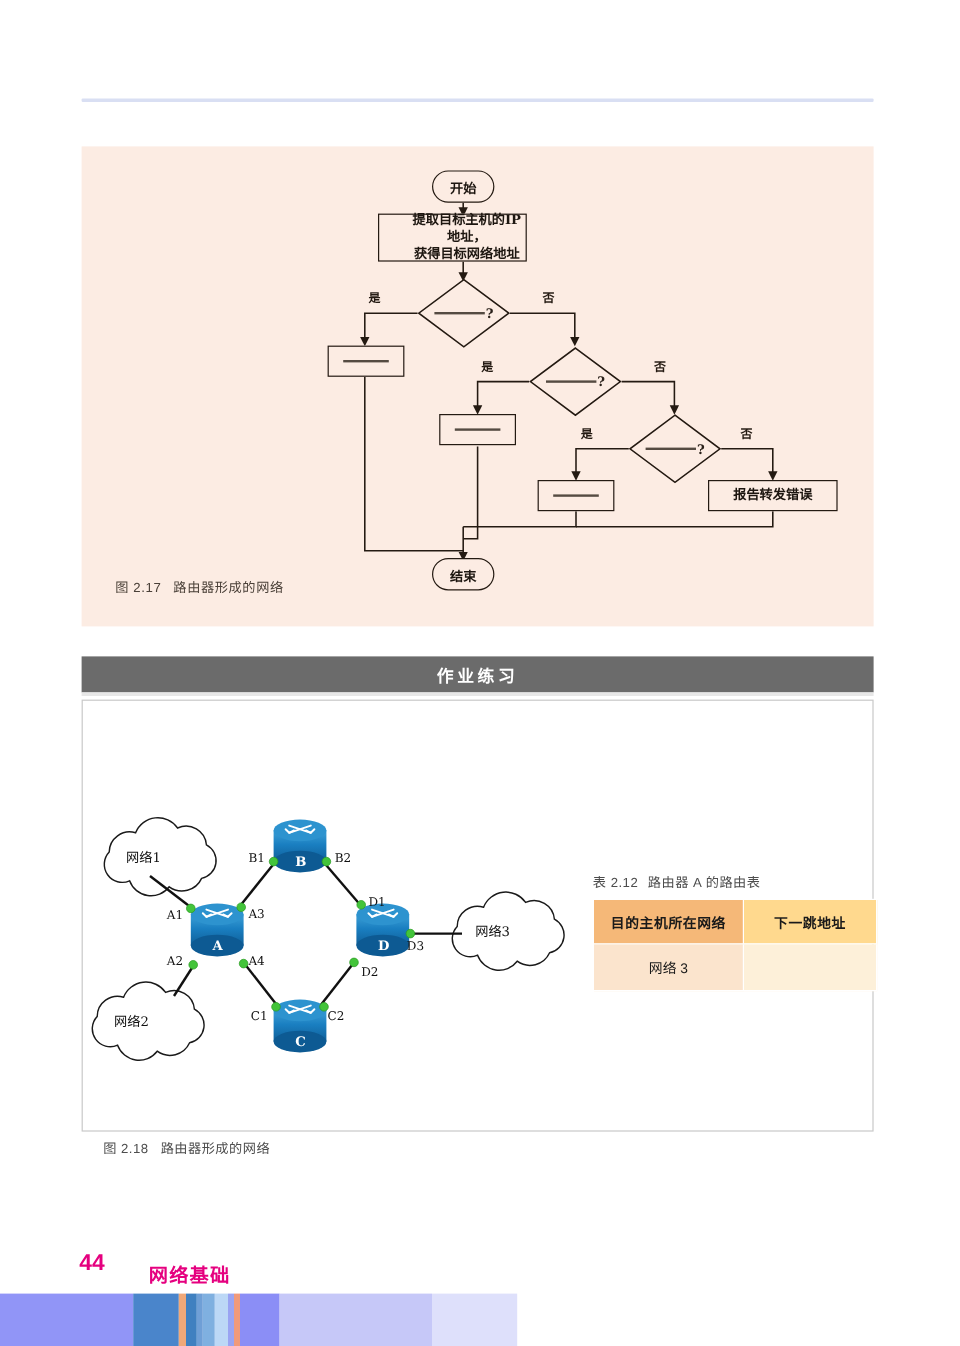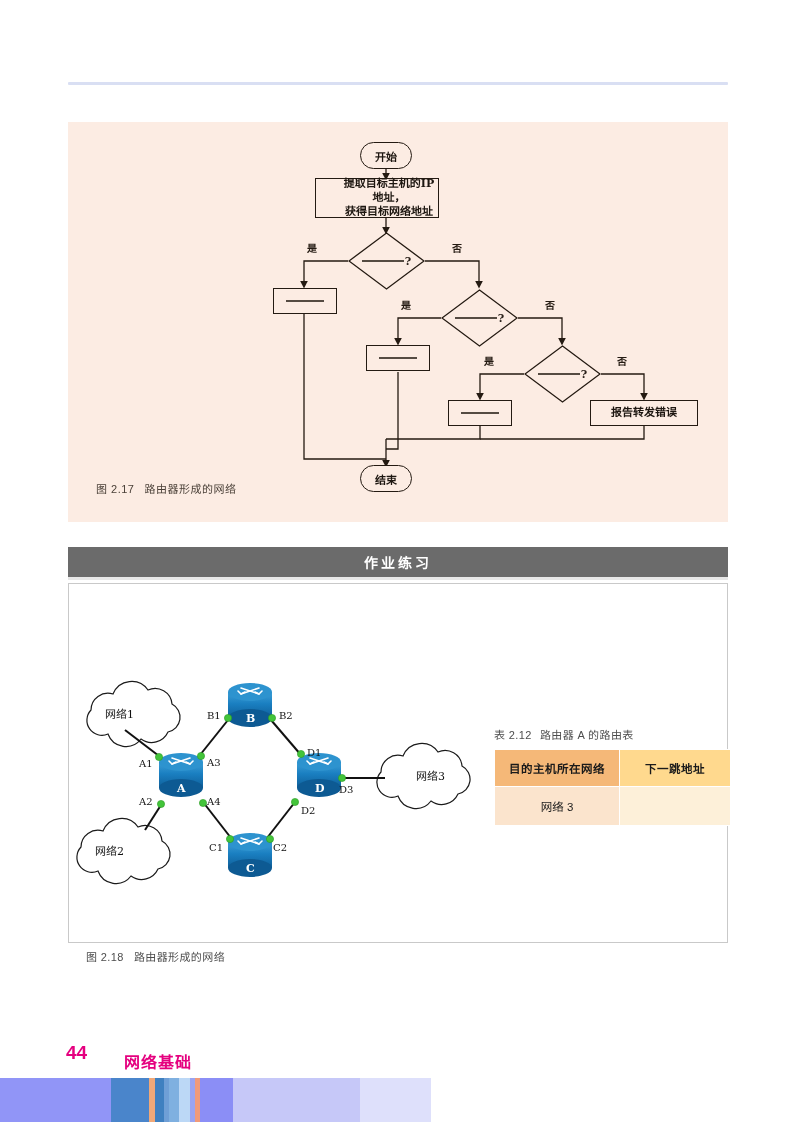--- a/index.html
+++ b/index.html
@@ -337,21 +337,21 @@
           <circle cx="157" cy="167" r="3.6"></circle>
           <circle cx="197" cy="167" r="3.6"></circle>
           <circle cx="228" cy="82" r="3.6"></circle>
           <circle cx="222" cy="130" r="3.6"></circle>
           <circle cx="269" cy="106" r="3.6"></circle>
         </g>
       </svg>
 
       <div class="cloud-label" style="left:32px;top:33px;">网络1</div>
       <div class="cloud-label" style="left:22px;top:170px;">网络2</div>
-      <div class="cloud-label" style="left:323px;top:95px;margin-left:20px;">网络3</div>
+      <div class="cloud-label" style="left:323px;top:95px;">网络3</div>
 
       <div class="rname" style="left:104px;top:110px;">A</div>
       <div class="rname" style="left:173px;top:40px;">B</div>
       <div class="rname" style="left:173px;top:190px;">C</div>
       <div class="rname" style="left:242px;top:110px;">D</div>
 
       <div class="nlabel" style="left:66px;top:86px;">A1</div>
       <div class="nlabel" style="left:66px;top:124px;">A2</div>
       <div class="nlabel" style="left:134px;top:85px;">A3</div>
       <div class="nlabel" style="left:134px;top:124px;">A4</div>

